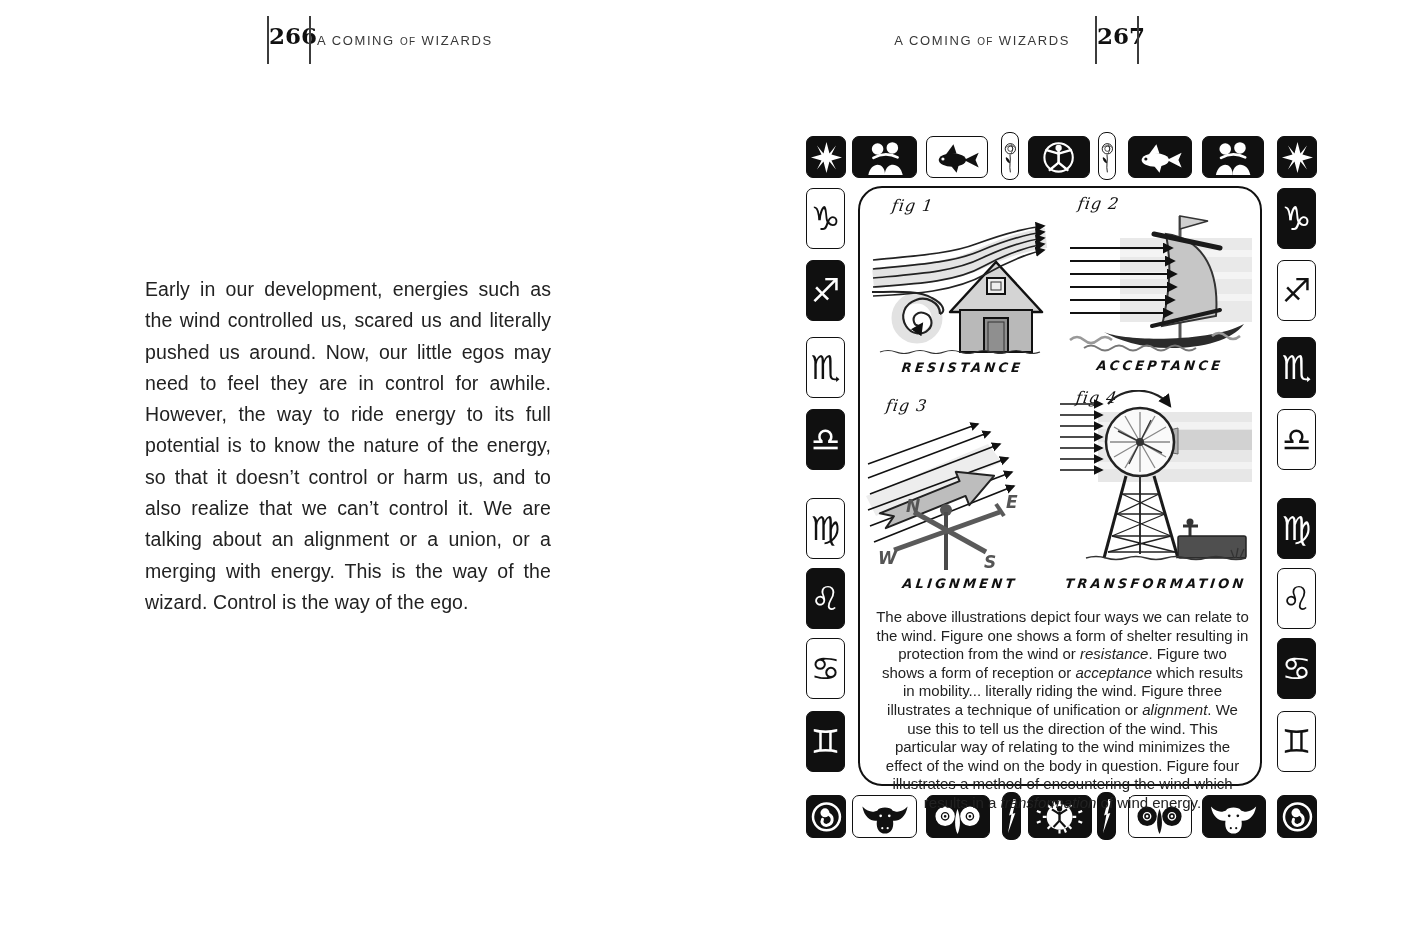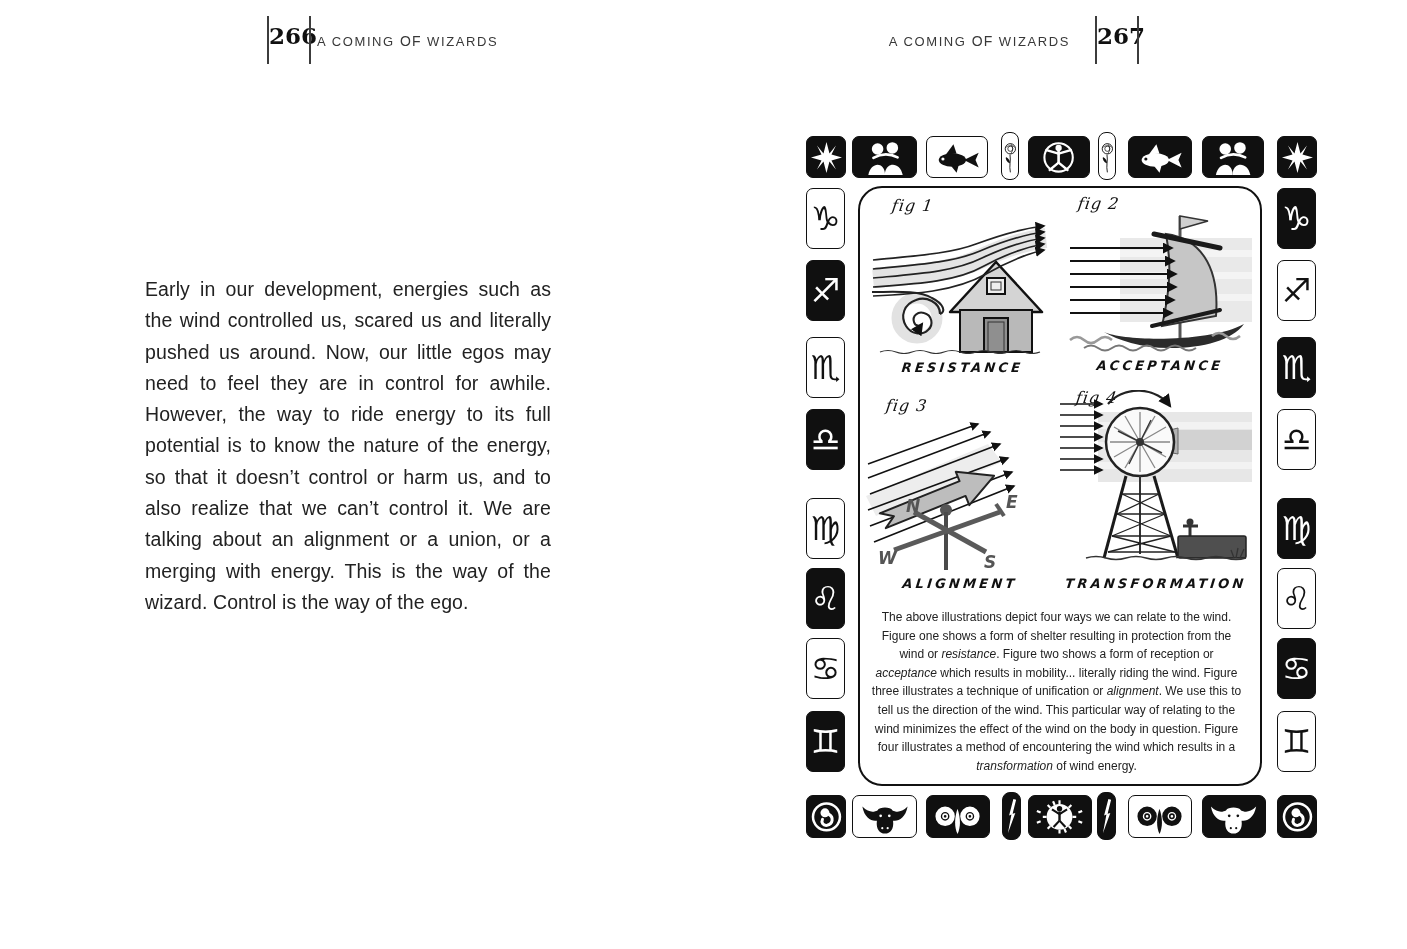--- a/index.html
+++ b/index.html
@@ -4,37 +4,37 @@
 <style>
   html,body{margin:0;padding:0;}
   body{width:1407px;height:949px;background:#ffffff;position:relative;overflow:hidden;
        font-family:"Liberation Sans",sans-serif;color:#1a1a1a;}
   
   .vbar{position:absolute;width:2px;background:#3c3c3c;top:16px;height:48px;}
   .pagenum{position:absolute;top:22px;font-family:"DejaVu Serif",serif;font-weight:bold;
            font-size:23px;color:#101010;text-align:center;}
   .runtitle{position:absolute;top:33px;font-size:13px;letter-spacing:1.6px;color:#383838;
             font-family:"Liberation Sans",sans-serif;white-space:nowrap;}
-  .runtitle .of{font-size:14px;letter-spacing:1.2px;text-align:center;}
+  .runtitle .of{font-size:10px;letter-spacing:1.2px;text-align:center;}
   
   .bodytext{position:absolute;left:145px;top:274px;width:406px;font-size:19.5px;
             line-height:31.3px;text-align:justify;text-align-last:left;color:#222;
             letter-spacing:.1px;}
   
   .panel{position:absolute;left:858px;top:186px;width:404px;height:600px;background:#fff;
          border:2.5px solid #111;border-radius:24px;box-sizing:border-box;}
   .figsvg{position:absolute;}
   .figsvg svg{display:block;width:100%;height:100%;}
   .figscript{position:absolute;font-family:"DejaVu Serif",serif;font-style:italic;
              font-size:16px;color:#111;letter-spacing:1px;transform:skewX(-8deg);}
   .figcap{position:absolute;text-align:center;font-family:"DejaVu Sans",sans-serif;
           font-style:italic;font-weight:600;font-size:13px;letter-spacing:3.2px;color:#111;
           transform:skewX(-6deg);white-space:nowrap;}
-  .platecaption{position:absolute;left:9px;top:420px;width:375px;text-align:center;
-                font-size:12px;line-height:18.6px;color:#222;}
+  .platecaption{position:absolute;left:15px;top:420px;width:375px;text-align:center;
+                font-size:15px;line-height:18.6px;color:#222;}
   .platecaption .it{font-style:italic;}
   
   .bicon{position:absolute;border:1.6px solid #101010;border-radius:7px;box-sizing:border-box;
          display:flex;align-items:center;justify-content:center;overflow:hidden;}
   .bicon.b{background:#101010;}
   .bicon.w{background:#ffffff;}
   .bicon svg{width:92%;height:92%;display:block;}
   .zg{font-family:"DejaVu Sans",sans-serif;font-size:33px;line-height:1;}
   svg text.compass{font-family:"DejaVu Sans",sans-serif;font-weight:bold;font-style:italic;
                    font-size:17px;fill:#555;}

